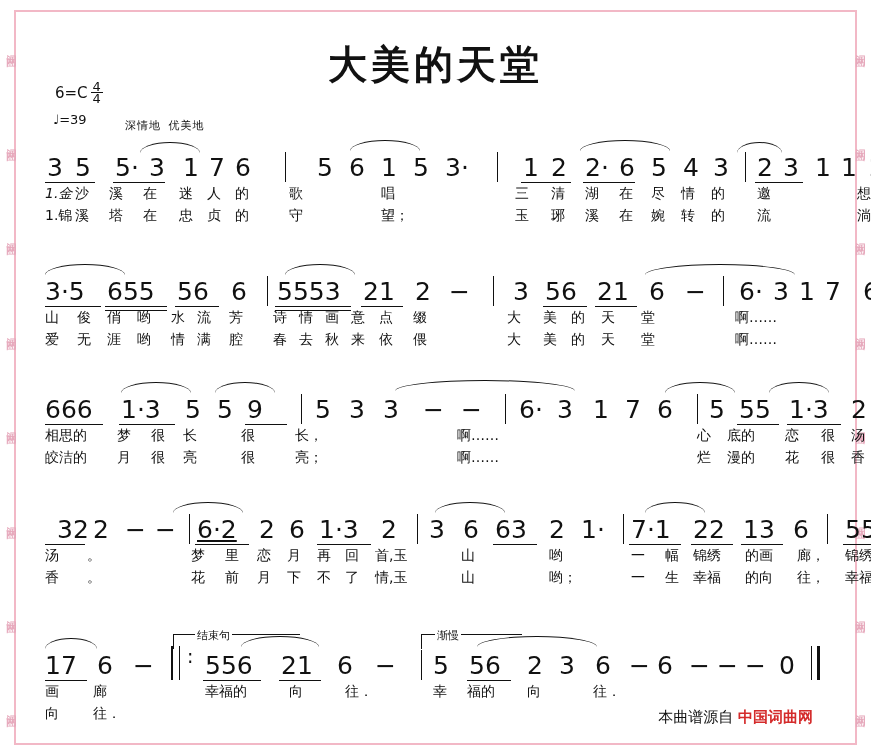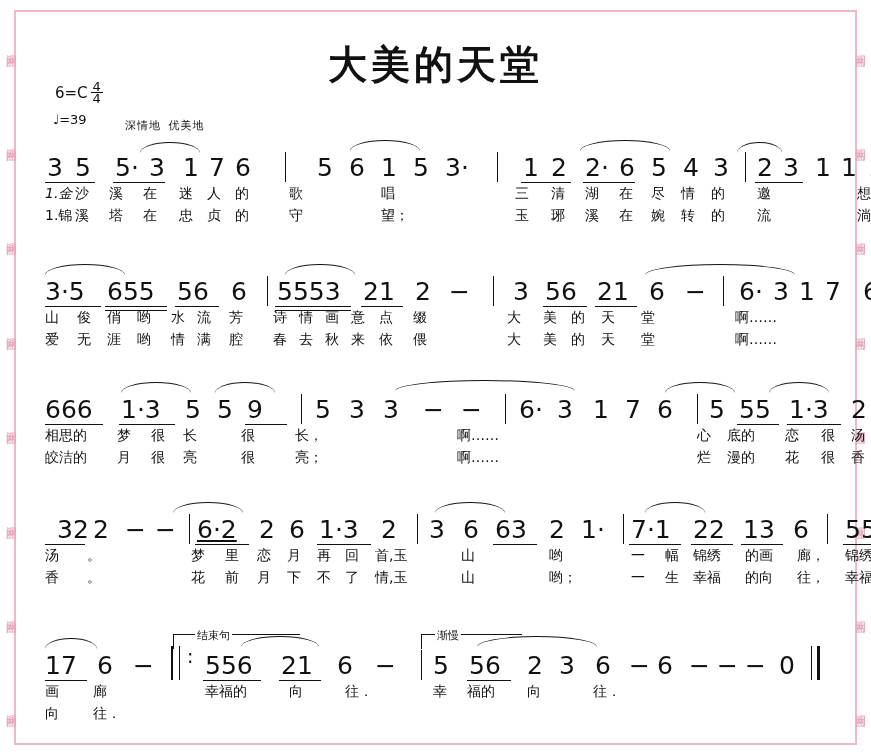--- a/index.html
+++ b/index.html
@@ -620,14 +620,18 @@
       <span class="l" style="left:422px;">福的</span>
       <span class="l" style="left:482px;">向</span>
       <span class="l" style="left:548px;">往．</span>
     </div>
     <div class="lyricline">
       <span class="l" style="left:0px;">向</span>
       <span class="l" style="left:48px;">往．</span>
     </div>
   </div>
 
+  <div class="footer">
+    <span>本曲谱源自</span>
+    <span class="brand">中国词曲网</span>
+  </div>
 
 </div>
 
 </body></html>

